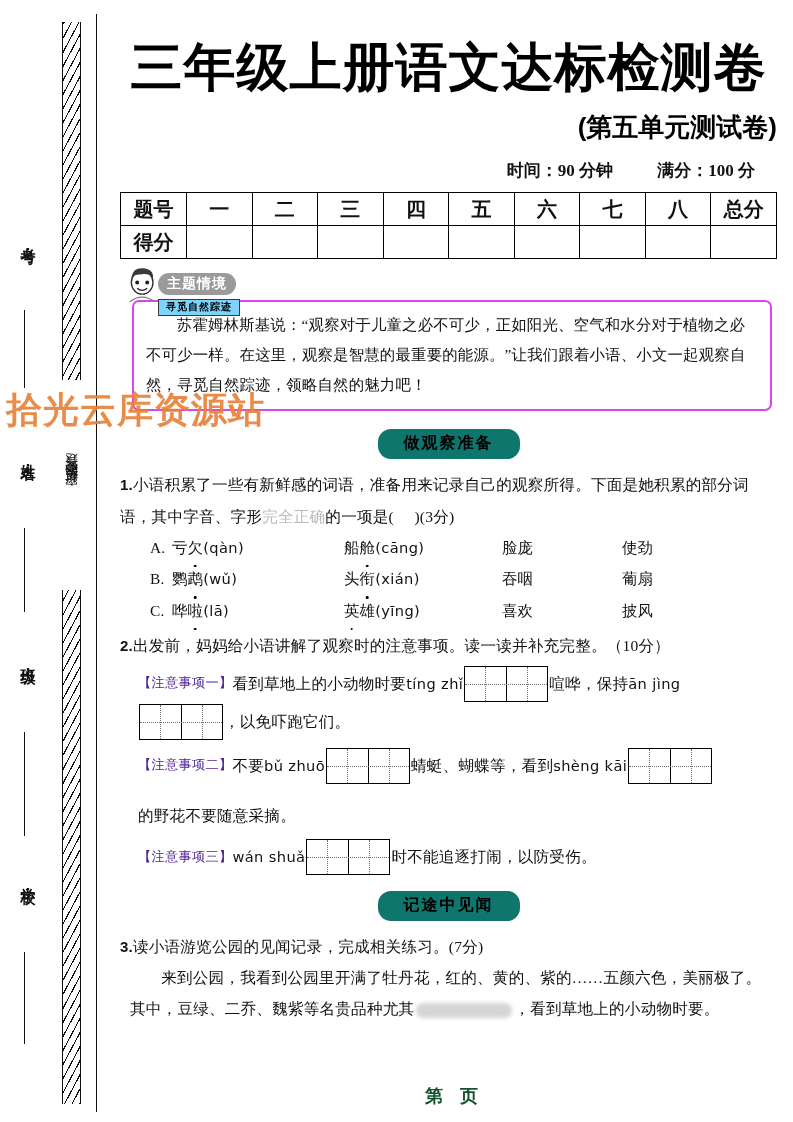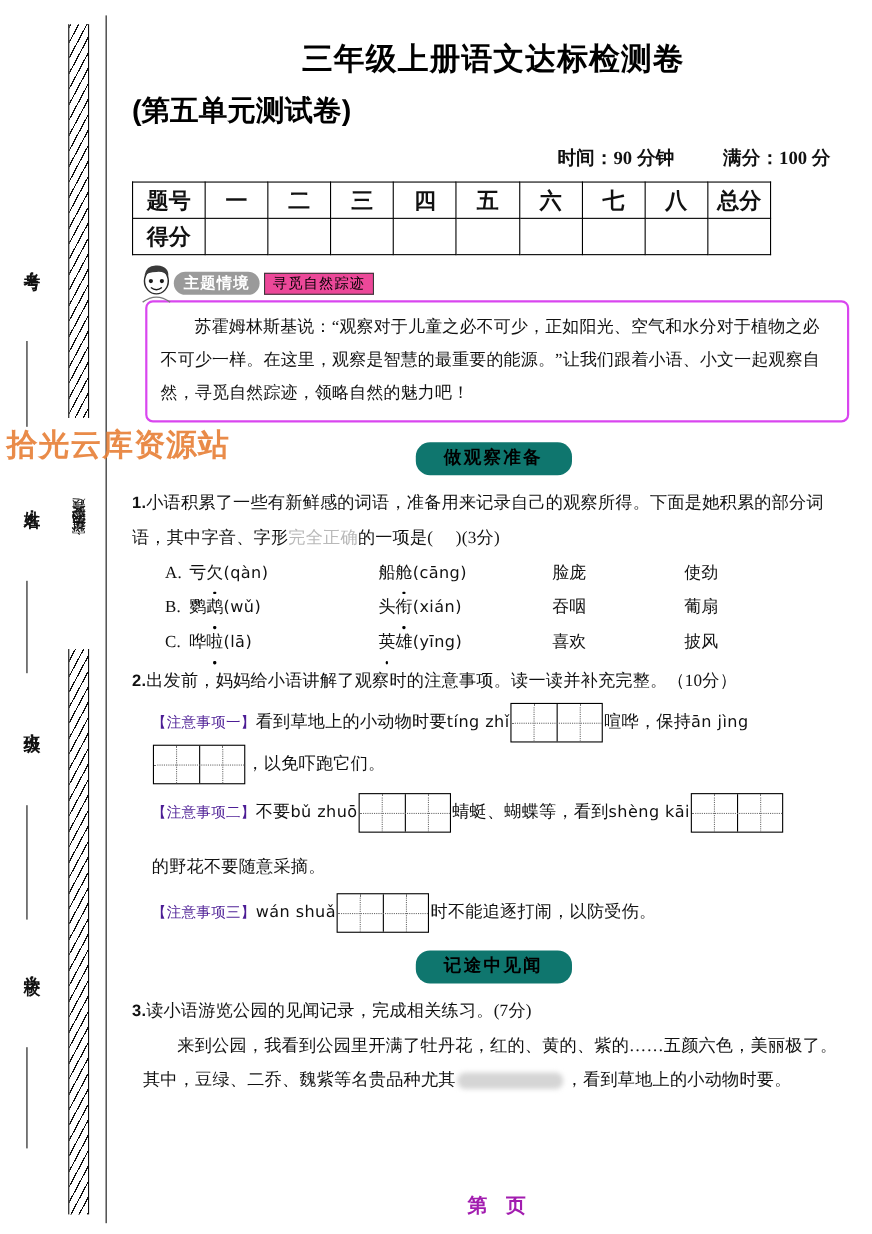--- a/index.html
+++ b/index.html
@@ -71,48 +71,48 @@
     position: absolute;
     left: 112px; top: 0;
     width: 681px; height: 1122px;
     padding: 0 16px 0 8px;
   }
 
   .paper-title {
     text-align: center;
     font-family: "Liberation Sans", sans-serif;
     font-weight: 700;
-    font-size: 28px;
+    font-size: 52px;
     letter-spacing: 1px;
     margin-top: 38px;
     line-height: 1.12;
     color: #000;
   }
   .paper-subtitle {
-    text-align: left;
+    text-align: right;
     font-family: "Liberation Sans", sans-serif;
     font-weight: 600;
     font-size: 26px;
     margin-top: 14px;
     color: #000;
   }
   .meta-row {
     margin-top: 14px;
     text-align: right;
     font-size: 17px;
     padding-right: 22px;
     font-weight: 600;
   }
   .meta-row span { margin-left: 40px; }
 
   
   table.score-table {
     margin-top: 10px;
     border-collapse: collapse;
-    width: 581px;
+    width: 657px;
     table-layout: fixed;
   }
   table.score-table td {
     border: 1.4px solid #000;
     height: 33px;
     text-align: center;
     font-size: 20px;
     font-weight: 700;
     font-family: "Liberation Sans", sans-serif;
   }
@@ -120,41 +120,42 @@
 
   
   .situation-wrap { position: relative; margin-top: 14px; }
   .mascot {
     position: absolute; left: 6px; top: -8px;
     width: 34px; height: 40px;
   }
   .tag-row {
     position: relative;
     margin-left: 38px;
-    display: flex; align-items: flex-end; gap: 4px;
+    display: flex; align-items: flex-start; gap: 4px;
     height: 22px;
+    flex-direction: column;
   }
   .pill-gray {
     background: #9a9a9a;
     color: #ffffff;
     font-family: "Liberation Sans", sans-serif;
     font-weight: 700;
     font-size: 14px;
     padding: 2px 9px 3px 9px;
     border-radius: 11px;
     letter-spacing: 1px;
     line-height: 1.2;
   }
   .tag-white {
-    background: #ec4899;
+    background: #7dd3fc;
     border: 1.6px solid #3a3a3a;
     color: #000;
     font-family: "Liberation Sans", sans-serif;
-    font-weight: 400;
-    font-size: 13px;
+    font-weight: 700;
+    font-size: 10px;
     padding: 1px 7px 2px 7px;
     letter-spacing: 1px;
     line-height: 1.2;
   }
   .situation-box {
     margin-top: 5px;
     margin-left: 12px;
     width: 640px;
     border: 2px solid #d946ef;
     border-radius: 7px;
@@ -275,29 +276,29 @@
   
   .page-footer {
     position: absolute;
     left: 4px; right: 0;
     bottom: 14px;
     text-align: center;
     font-family: "Liberation Sans", sans-serif;
     font-size: 18px;
     font-weight: 700;
     letter-spacing: 6px;
-    color: #a21caf;
+    color: #14532d;
   }
 
   
   #watermark {
     position: absolute;
     left: 6px; top: 386px;
     font-family: "Liberation Sans", sans-serif;
-    font-size: 28px;
+    font-size: 36px;
     font-weight: 700;
     color: #e8823a;
     opacity: 0.92;
     letter-spacing: 1px;
     white-space: nowrap;
     pointer-events: none;
     z-index: 50;
   }
 </style>
 </head>

